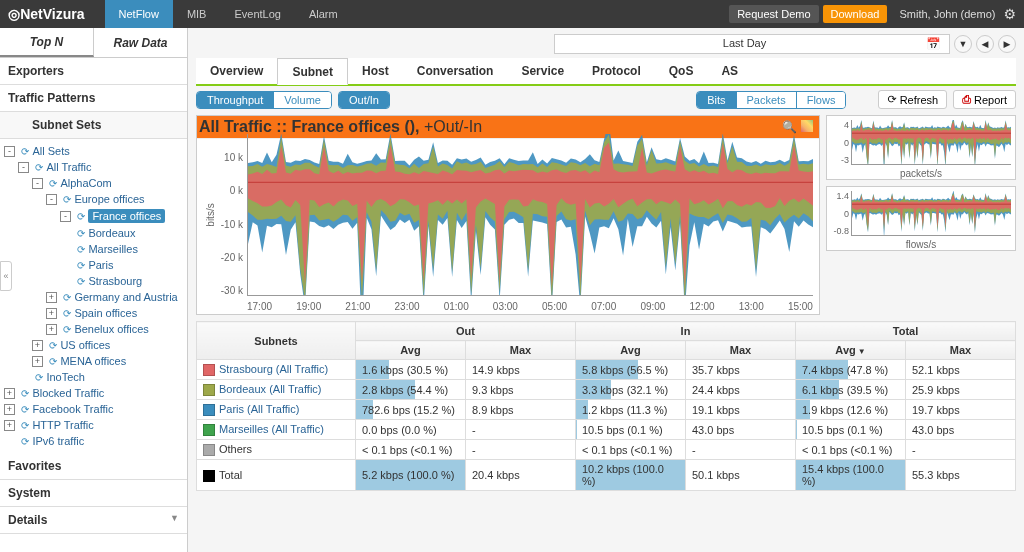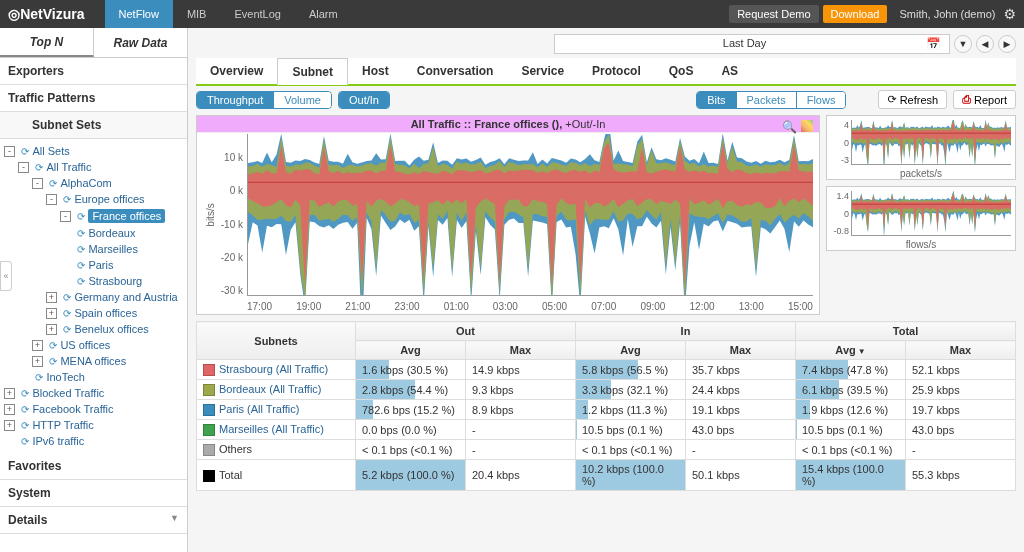--- a/index.html
+++ b/index.html
@@ -52,21 +52,21 @@
 .pill:last-child { border-right: none; }
 .pill.active { background: #3b8dbd; color: #fff; }
 .sp { flex: 1; }
 .btn { border: 1px solid #ccc; background: #fff; padding: 2px 8px; border-radius: 3px; cursor: pointer; font-size: 11px; display: flex; align-items: center; gap: 3px; }
 .btn .pdf-icon { color: #c00; font-weight: bold; }
 
 .chart-row { display: flex; gap: 6px; margin-bottom: 6px; }
 .main-chart { flex: 1; border: 1px solid #ccc; background: #fff; height: 200px; position: relative; }
 .mini-charts { width: 190px; display: flex; flex-direction: column; gap: 6px; }
 .mini-chart { border: 1px solid #ccc; background: #fff; height: 65px; position: relative; }
-.chart-title { text-align: center; font-size: 11px; padding: 2px; background: #f0abfc; border-bottom: 1px solid #eee; }
+.chart-title { font-size: 16px; padding: 2px; background: #f97316; border-bottom: 1px solid #eee; }
 .chart-icons { position: absolute; top: 4px; right: 6px; display: flex; gap: 4px; }
 .chart-icon { cursor: pointer; font-size: 12px; }
 .yaxis-label { position: absolute; left: 2px; top: 50%; transform: translateY(-50%) rotate(-90deg); font-size: 10px; color: #666; }
 .minichart-label { position: absolute; bottom: 0; left: 0; right: 0; text-align: center; font-size: 10px; color: #666; }
 
 .yaxis { position: absolute; left: 18px; top: 36px; bottom: 18px; font-size: 10px; color: #666; display: flex; flex-direction: column; justify-content: space-between; text-align: right; width: 28px; }
 .plot { position: absolute; left: 50px; right: 6px; top: 18px; bottom: 18px; border-left: 1px solid #999; border-bottom: 1px solid #999; overflow: hidden; }
 .xaxis { position: absolute; left: 50px; right: 6px; bottom: 2px; display: flex; justify-content: space-between; font-size: 10px; color: #666; }
 .mini-yaxis { position: absolute; left: 2px; top: 4px; bottom: 14px; font-size: 9px; color: #666; display: flex; flex-direction: column; justify-content: space-between; text-align: right; width: 20px; }
 .mini-plot { position: absolute; left: 24px; right: 4px; top: 4px; bottom: 14px; border-left: 1px solid #999; border-bottom: 1px solid #999; overflow: hidden; }

